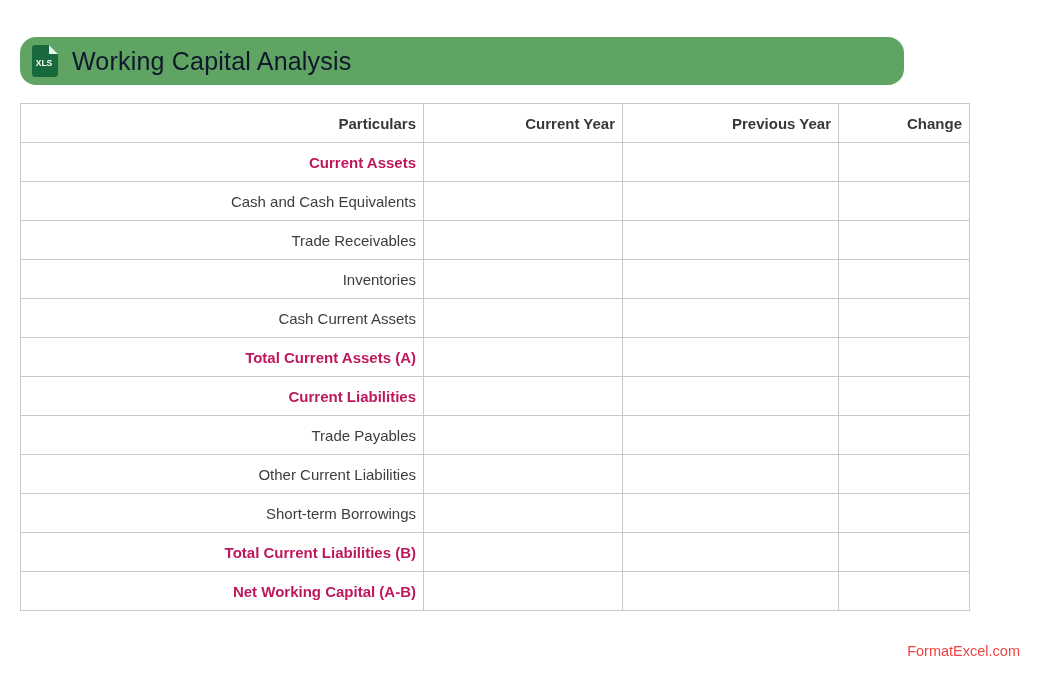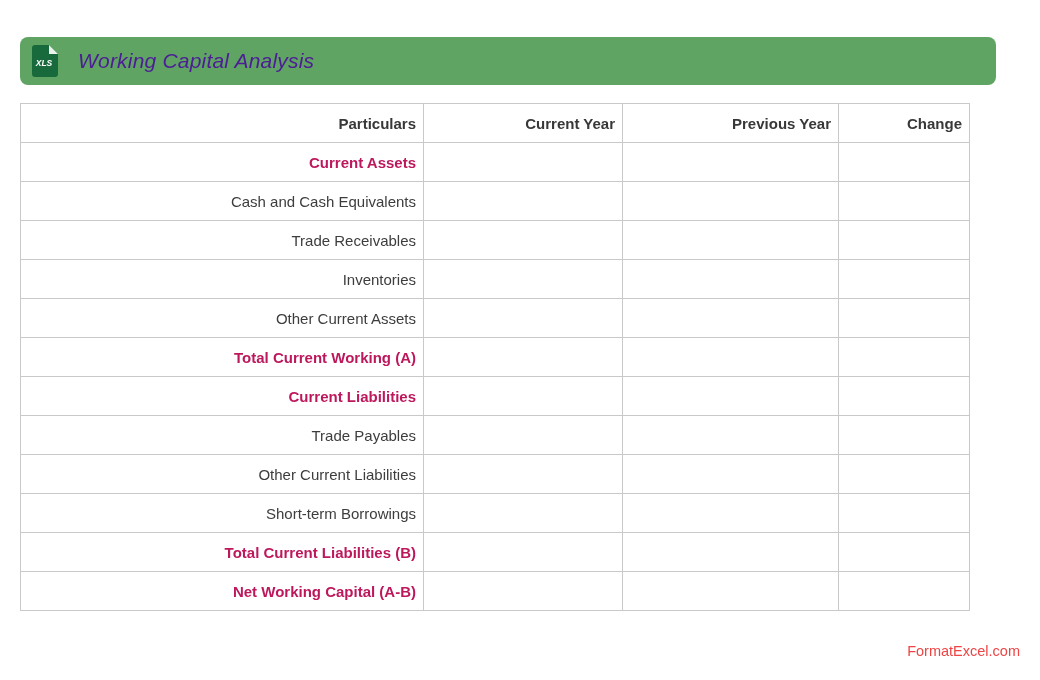--- a/index.html
+++ b/index.html
@@ -13,40 +13,39 @@
   .page {
     position: relative;
     width: 1040px;
     height: 680px;
   }
   
   .title-bar {
     position: absolute;
     left: 20px;
     top: 37px;
-    width: 976px;
+    width: 884px;
     height: 48px;
     background: #60a464;
-    border-radius: 8px;
+    border-radius: 16px;
     display: flex;
     align-items: center;
     padding-left: 12px;
-    font-style: italic;
   }
   .file-icon {
     width: 26px;
     height: 32px;
     flex: 0 0 auto;
     display: block;
   }
   .title-text {
-    color: #4c1d95;
-    font-size: 21px;
+    color: #0f172a;
+    font-size: 25px;
     font-weight: 400;
-    margin-left: 20px;
+    margin-left: 14px;
     letter-spacing: 0.2px;
     white-space: nowrap;
   }
   
   .wc-table {
     position: absolute;
     left: 20px;
     top: 103px;
     width: 949px;
     border-collapse: collapse;
@@ -134,27 +133,27 @@
           <td></td>
           <td></td>
         </tr>
         <tr>
           <td>Inventories</td>
           <td></td>
           <td></td>
           <td></td>
         </tr>
         <tr>
-          <td>Other Current Assets</td>
+          <td>Cash Current Assets</td>
           <td></td>
           <td></td>
           <td></td>
         </tr>
         <tr>
-          <td class="bold">Total Current Working (A)</td>
+          <td class="bold">Total Current Assets (A)</td>
           <td></td>
           <td></td>
           <td></td>
         </tr>
         <tr>
           <td class="bold">Current Liabilities</td>
           <td></td>
           <td></td>
           <td></td>
         </tr>

